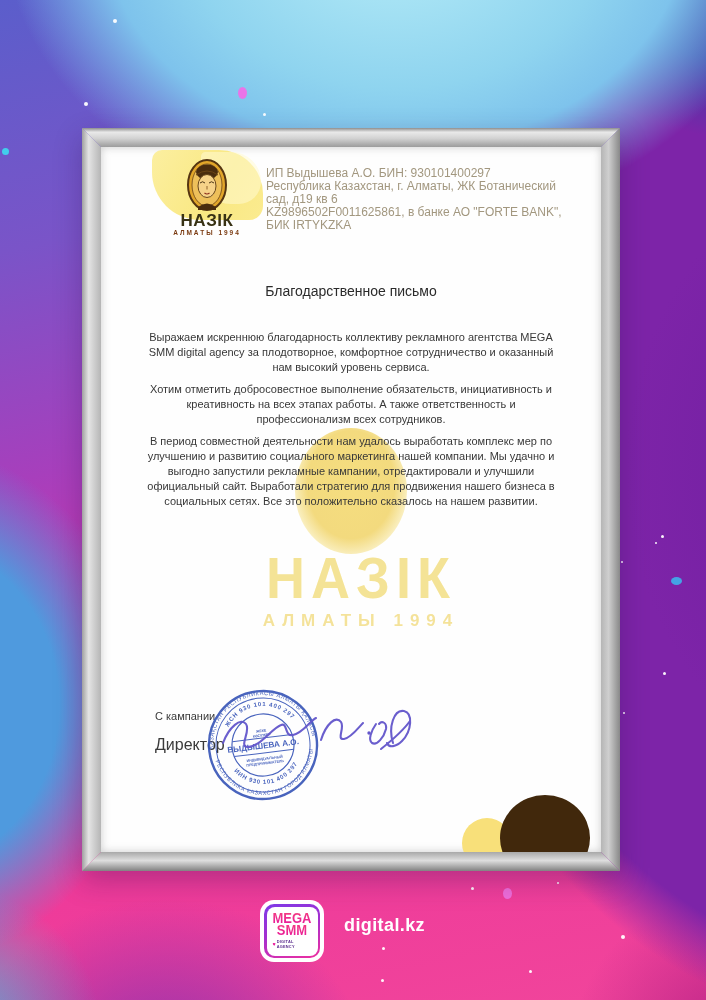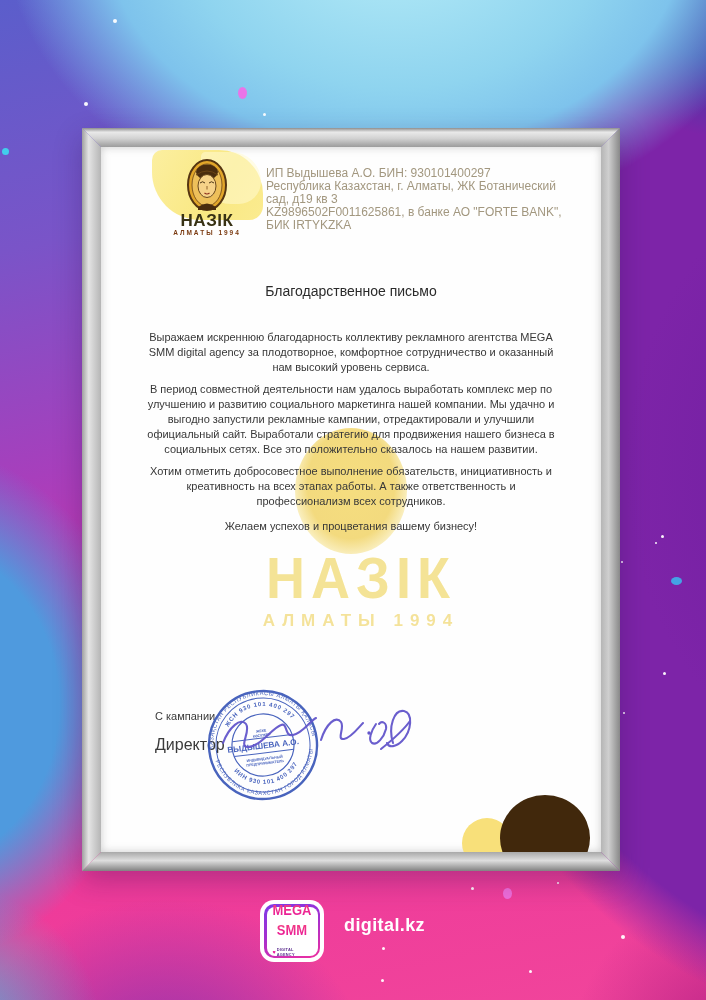--- a/index.html
+++ b/index.html
@@ -66,21 +66,21 @@
   .regards{position:absolute;left:54px;top:563px;font-size:11px;color:#3a3a3a;z-index:2;}
   .role{position:absolute;left:54px;top:589px;font-size:16px;color:#3a3a3a;z-index:2;}
   .stamp{position:absolute;left:104px;top:540px;z-index:3;opacity:.92;transform:rotate(-7deg);}
   .signature{position:absolute;left:112px;top:544px;z-index:4;}
   
   .circle-yellow{position:absolute;left:361px;top:671px;width:50px;height:50px;border-radius:50%;background:#f8e07a;z-index:1;}
   .circle-brown{position:absolute;left:399px;top:648px;width:90px;height:86px;border-radius:50%;background:#41280c;z-index:2;}
   
   .mega-badge{position:absolute;left:260px;top:900px;width:64px;height:62px;background:#fff;border-radius:14px;padding:4px;box-sizing:border-box;}
   .mega-ring{width:100%;height:100%;border-radius:10px;background:linear-gradient(160deg,#7d3ae8 0%,#a32fd0 45%,#ef2f9f 100%);padding:2.5px;box-sizing:border-box;}
-  .mega-inner{width:100%;height:100%;border-radius:8px;background:#fff;display:flex;flex-direction:column;align-items:center;justify-content:center;gap:8px;}
+  .mega-inner{width:100%;height:100%;border-radius:8px;background:#fff;display:flex;flex-direction:column;align-items:center;justify-content:center;}
   .mega-word{font-size:13px;font-weight:800;line-height:12px;letter-spacing:0;
     background:linear-gradient(180deg,#f43f7f,#e8189c);-webkit-background-clip:text;background-clip:text;color:transparent;transform:scaleY(1.15);}
   .mega-tag{display:flex;align-items:center;gap:1px;margin-top:2px;transform:scale(.78);}
   .mega-heart{font-size:7px;color:#e8189c;line-height:7px;}
   .mega-tagtext{font-size:5px;font-weight:700;color:#5b2d8e;letter-spacing:.3px;}
   .site{position:absolute;left:344px;top:915px;font-size:18px;font-weight:700;color:#fff;letter-spacing:.4px;}
 </style>
 </head>
 <body>
 
@@ -129,36 +129,35 @@
       <path d="M23,26 q2.5,-2.5 5,0" fill="none" stroke="#3a2408" stroke-width="0.9"></path>
       <path d="M21,29 l0,3.5" fill="none" stroke="#7a4a18" stroke-width="0.8"></path>
       <path d="M18.5,36 q2.5,2 5,0" fill="none" stroke="#8a2a1a" stroke-width="1.2"></path>
       <path d="M12,50 Q21,43 30,50 L30,53 L12,53 Z" fill="#4a2c0e"></path>
     </svg>
     <div class="brand">НАЗІК</div>
     <div class="brand-sub">АЛМАТЫ 1994</div>
 
     <div class="contact">
       <div>ИП Выдышева А.О. БИН: 930101400297</div>
-      <div>Республика Казахстан, г. Алматы, ЖК Ботанический сад, д19 кв 3</div>
+      <div>Республика Казахстан, г. Алматы, ЖК Ботанический сад, д19 кв 6</div>
       <div>KZ9896502F0011625861, в банке АО "FORTE BANK", БИК IRTYKZKA</div>
     </div>
 
     <div class="wm">
       <div class="wm-oval"></div>
       <div class="wm-brand">НАЗІК</div>
       <div class="wm-sub">АЛМАТЫ 1994</div>
     </div>
 
     <h1 class="title">Благодарственное письмо</h1>
     <div class="paras">
       <p>Выражаем искреннюю благодарность коллективу рекламного агентства MEGA SMM digital agency за плодотворное, комфортное сотрудничество и оказанный нам высокий уровень сервиса.</p>
+      <p>Хотим отметить добросовестное выполнение обязательств, инициативность и креативность на всех этапах работы. А также ответственность и профессионализм всех сотрудников.</p>
       <p>В период совместной деятельности нам удалось выработать комплекс мер по улучшению и развитию социального маркетинга нашей компании. Мы удачно и выгодно запустили рекламные кампании, отредактировали и улучшили официальный сайт. Выработали стратегию для продвижения нашего бизнеса в социальных сетях. Все это положительно сказалось на нашем развитии.</p>
-      <p>Хотим отметить добросовестное выполнение обязательств, инициативность и креативность на всех этапах работы. А также ответственность и профессионализм всех сотрудников.</p>
-      <p class="wish">Желаем успехов и процветания вашему бизнесу!</p>
     </div>
 
     <div class="regards">С кампании</div>
     <div class="role">Директор</div>
 
     <svg class="stamp" width="116" height="116" viewBox="0 0 116 116">
       <defs>
         <path id="arcOutTop" d="M 8,58 A 50,50 0 0 1 108,58"></path>
         <path id="arcOutBot" d="M 8,58 A 50,50 0 0 0 108,58"></path>
         <path id="arcInTop" d="M 19,58 A 39,39 0 0 1 97,58"></path>

